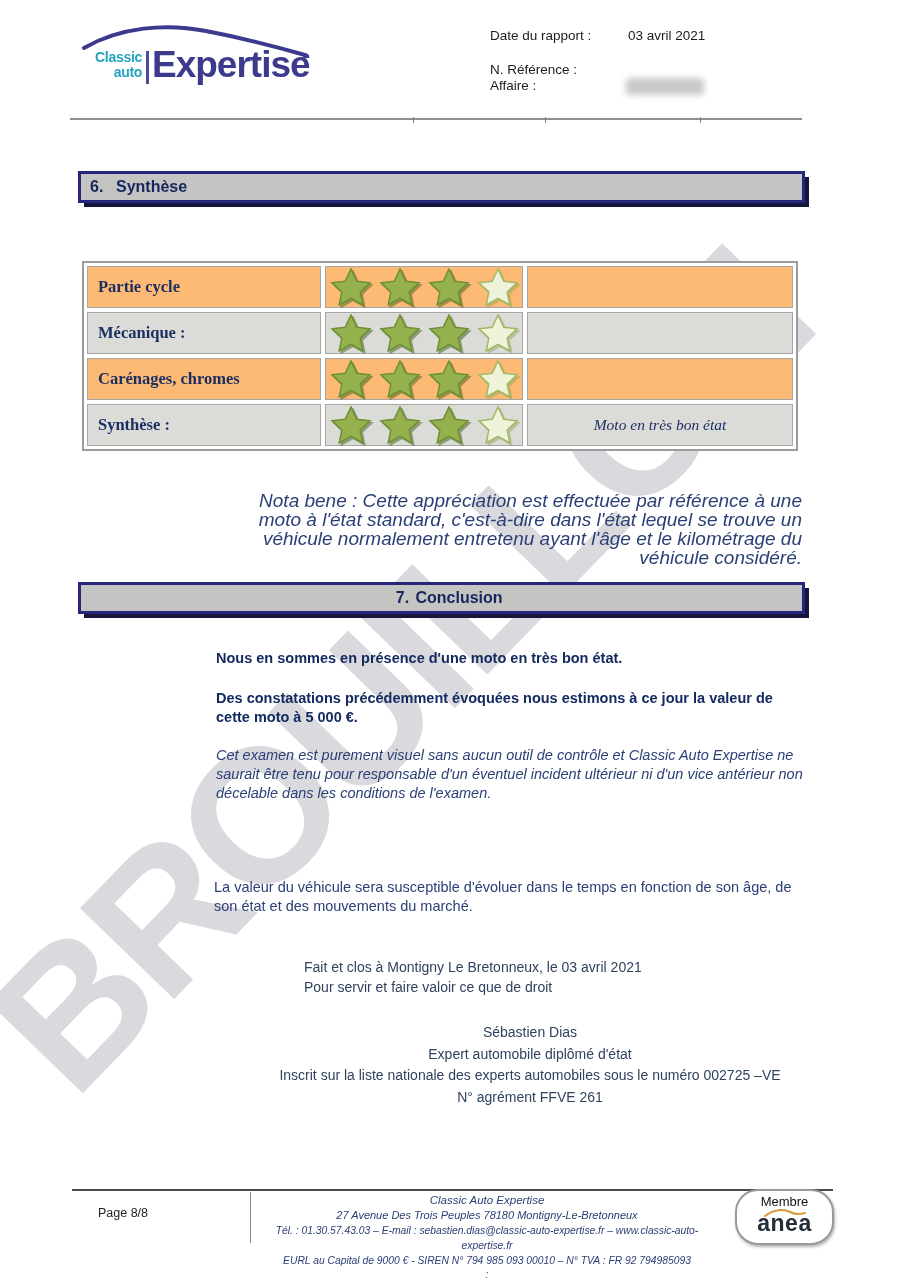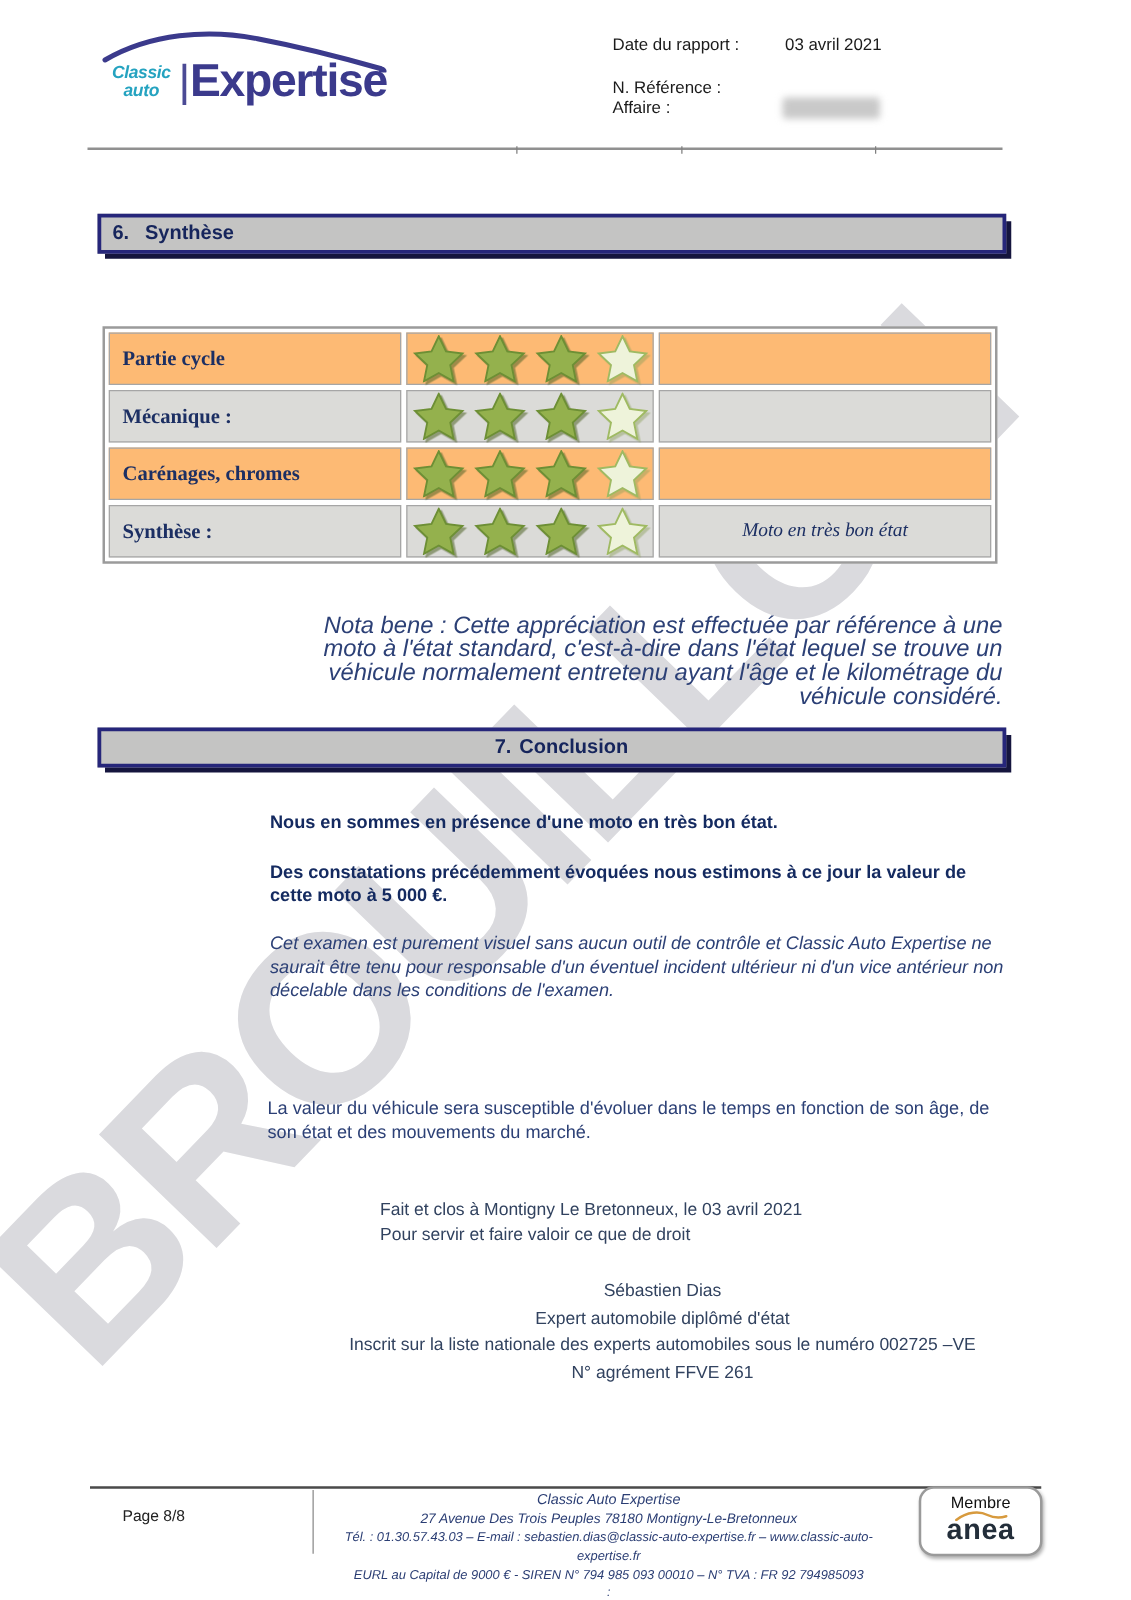--- a/index.html
+++ b/index.html
@@ -8,22 +8,22 @@
   .abs{position:absolute;}
   .layer{position:absolute;z-index:2;}
 
   
   .watermark{position:absolute;left:-200px;top:560px;width:1200px;height:220px;line-height:220px;
     text-align:center;font-size:190px;font-weight:bold;letter-spacing:-6px;color:#dadade;
     transform:rotate(-46deg);z-index:1;user-select:none;white-space:nowrap;}
 
   
   .logo-swoosh{left:78px;top:22px;width:240px;height:36px;}
-  .logo-left{left:84px;top:50px;width:58px;text-align:center;color:#25a3c0;font-weight:bold;
-    font-size:14px;line-height:15px;letter-spacing:-0.3px;font-style:italic;}
+  .logo-left{left:84px;top:50px;width:58px;text-align:right;color:#25a3c0;font-weight:bold;
+    font-size:14px;line-height:15px;letter-spacing:-0.3px;}
   .logo-bar{left:146px;top:51px;width:3px;height:33px;background:#4b4a95;}
   .logo-word{left:152px;top:44px;font-size:37px;font-weight:bold;color:#3b3a8c;letter-spacing:-1px;}
   .hf{left:490px;font-size:13.5px;color:#1b1b1b;}
   .hv{left:628px;font-size:13.5px;color:#1b1b1b;}
   .blur-blob{left:626px;top:78px;width:78px;height:17px;background:#c9c9c9;border-radius:3px;filter:blur(3px);}
   .toprule{left:70px;top:118px;width:732px;height:2px;background:#909090;}
   .tick{top:117px;width:1px;height:6px;background:#808080;}
 
   
   .sec{left:78px;width:712px;height:26px;line-height:26px;background:#c4c4c3;
@@ -65,21 +65,21 @@
   
   .f-line{left:72px;top:1189px;width:761px;height:2px;background:#4a4a4a;}
   .f-page{left:98px;top:1206px;font-size:12.5px;color:#222;}
   .f-div{left:250px;top:1192px;width:1px;height:51px;background:#8a8a8a;}
   .f-center{left:252px;top:1193px;width:470px;text-align:center;color:#2b3e74;font-style:italic;}
   .f-company{font-size:11.5px;font-weight:normal;line-height:15px;}
   .f-address{font-size:11px;line-height:15px;}
   .f-contacts{font-size:10.3px;line-height:15px;}
   .f-legal{font-size:10.3px;line-height:15px;}
   .f-colon{font-size:10px;line-height:14px;}
-  .badge{left:735px;top:1189px;width:99px;height:56px;border:2px solid #9a9a9a;border-radius:12px;
+  .badge{left:735px;top:1189px;width:99px;height:56px;border:2px solid #9a9a9a;border-radius:23px;
     background:#fff;box-shadow:1px 2px 3px rgba(0,0,0,.3);text-align:center;box-sizing:border-box;}
   .b-membre{font-size:13px;color:#111;margin-top:4px;line-height:14px;}
   .b-swoosh{display:block;margin:-1px auto -4px auto;}
   .b-anea{font-size:23px;font-weight:900;color:#232e3a;line-height:20px;letter-spacing:0.5px;}
 </style>
 </head>
 <body>
 
 <div id="page">
 

